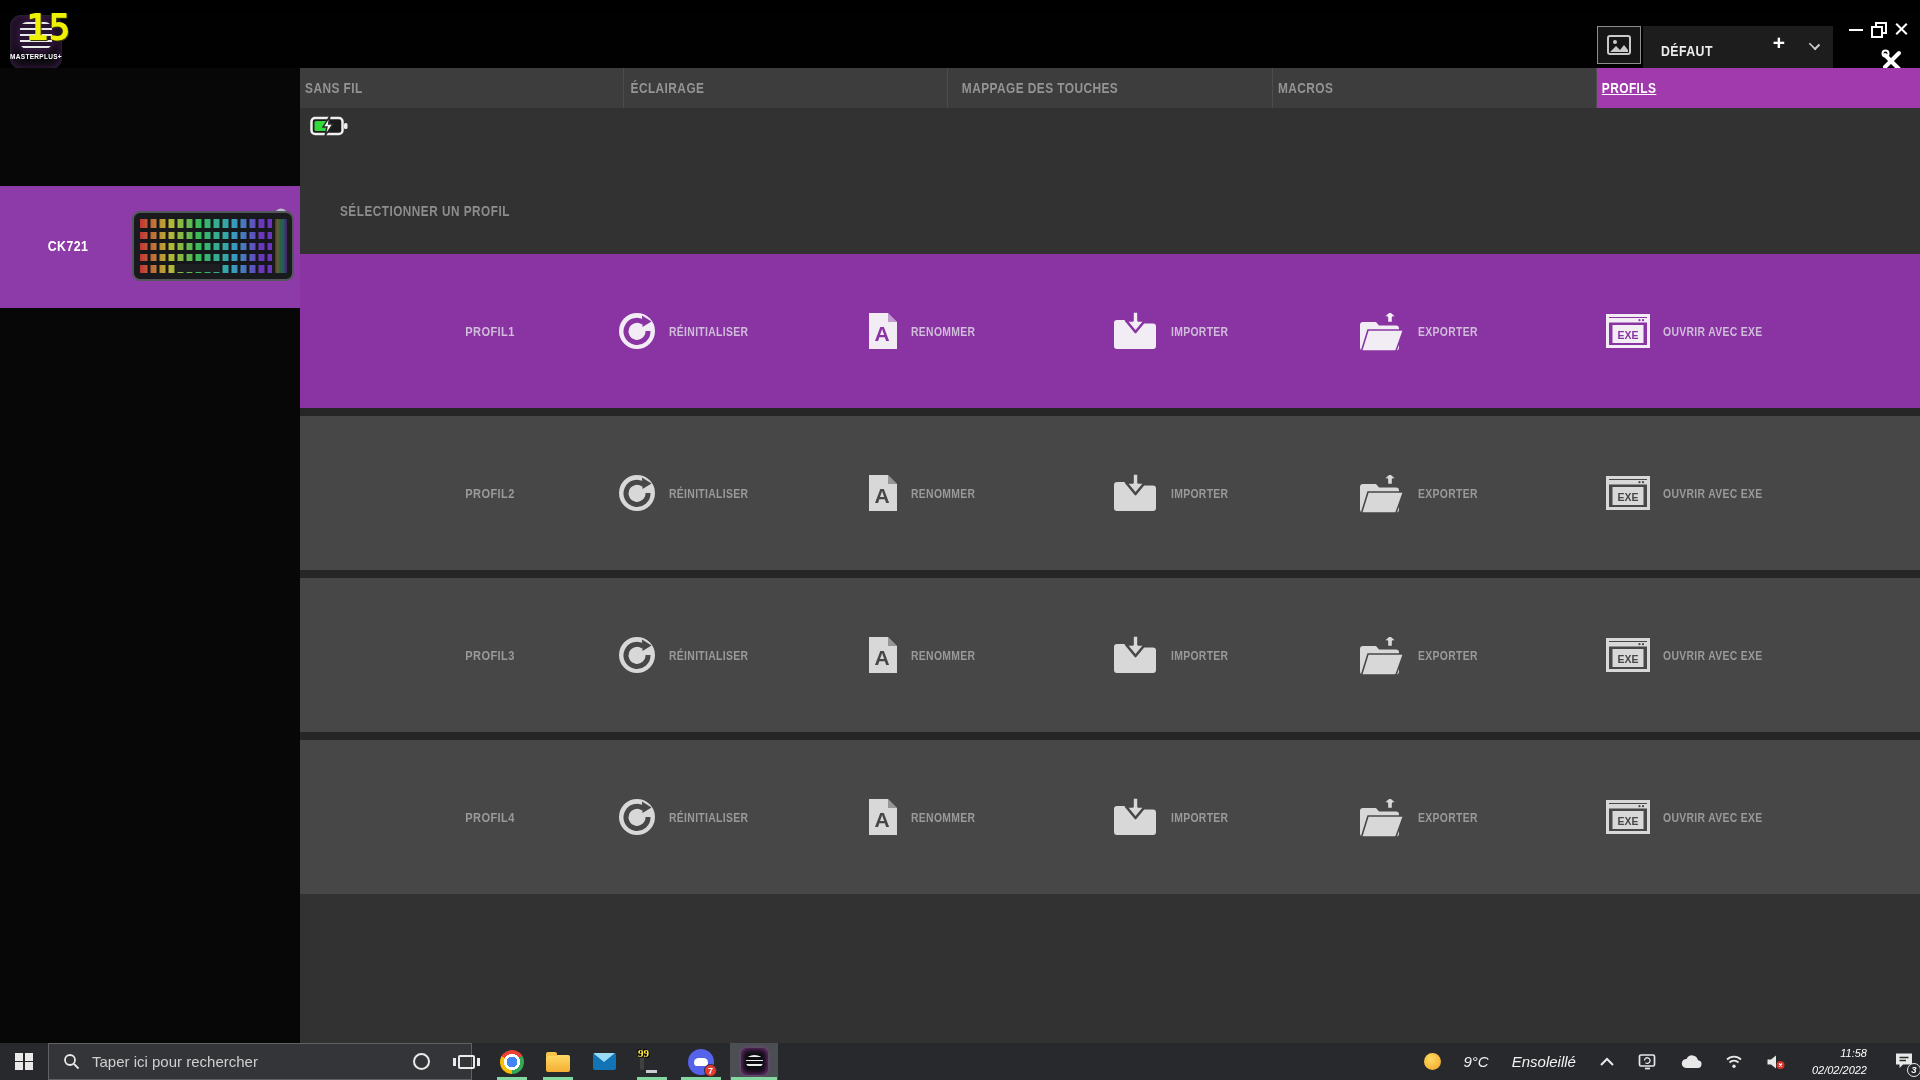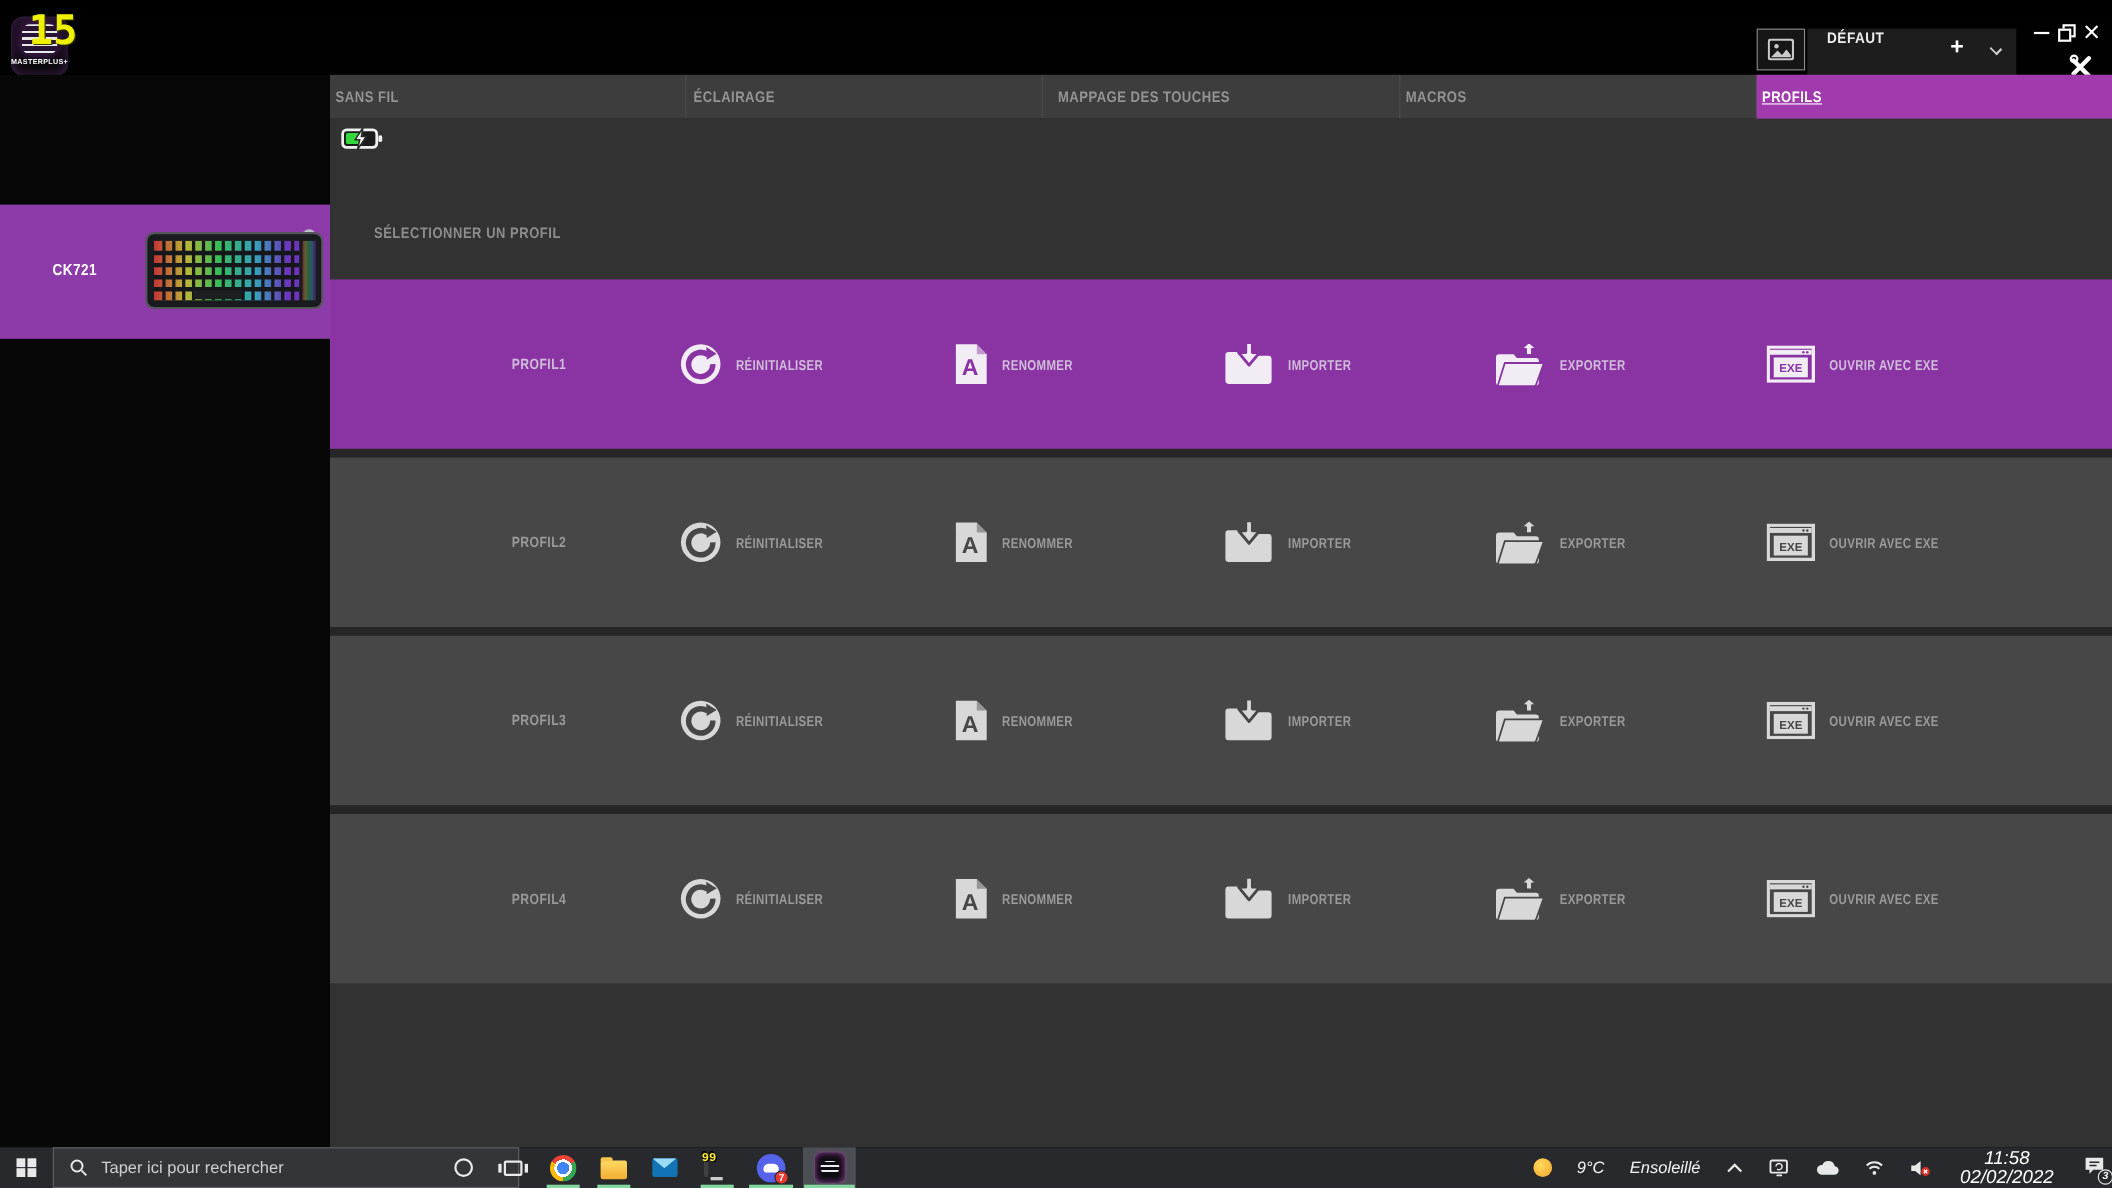--- a/index.html
+++ b/index.html
@@ -12,21 +12,21 @@
                background:#0b0b0e; box-shadow: inset 0 0 0 1px #1f1f24, inset 0 0 10px rgba(135,45,160,.55); }
   .logo-stack { width:32px; height:27px; margin:7px auto 0; border-radius:7px;
                 background:repeating-linear-gradient(180deg, rgba(245,245,245,.95) 0 2px, rgba(96,38,120,.35) 2px 6px);
                 box-shadow:0 0 8px 2px rgba(150,50,180,.45); }
   .logo-label { font-size:6.5px; font-weight:bold; color:#fff; text-align:center; margin-top:4px; letter-spacing:.3px; }
   .fps-overlay { position:absolute; left:26px; top:-6px; font-family:"DejaVu Sans Mono", monospace;
                  font-weight:bold; font-size:37px; color:#eef202; text-shadow:1px 1px 0 #3a3a00; }
   .img-btn { position:absolute; left:1597px; top:14px; width:44px; height:38px; background:#161616;
              border:1px solid #8d8d8d; display:flex; align-items:center; justify-content:center; cursor:pointer; }
   .sel-panel { position:absolute; left:1643px; top:14px; width:190px; height:49px; background:#1d1d1d;
-               display:flex; cursor:pointer; }
+               display:flex; align-items:center; cursor:pointer; }
   .sel-value { margin-left:18px; font-size:14px; font-weight:bold; color:#ececec; letter-spacing:.5px;
                transform:scaleX(.88); transform-origin:left; }
   .sel-add { position:absolute; right:40px; top:5px; width:28px; text-align:center; font-size:21px;
              font-weight:bold; color:#fff; cursor:pointer; }
   .sel-chev { position:absolute; right:14px; top:14px; width:9px; height:9px;
               border-right:2px solid #cfcfcf; border-bottom:2px solid #cfcfcf; transform:rotate(45deg) scaleY(.8); }
   .wc { position:absolute; top:8px; width:18px; height:18px; cursor:pointer; }
   .wc-min::before { content:""; position:absolute; left:2px; right:2px; top:9px; height:2px; background:#fff; }
   .wc-rest::after { content:""; position:absolute; top:2px; left:6px; width:8px; height:8px; border:2px solid #fff; }
   .wc-rest::before { content:""; position:absolute; top:6px; left:2px; width:8px; height:8px;
@@ -96,39 +96,39 @@
               background:linear-gradient(#ffd964,#f3ae33); margin-top:3px; }
   .folder-x::before { content:""; position:absolute; left:0; top:-3px; width:11px; height:4px;
                       border-radius:2px 2px 0 0; background:#f7c54a; }
   .mail { position:relative; width:23px; height:17px; border-radius:2px; background:#1273b5; overflow:hidden; }
   .mail::before { content:""; position:absolute; left:0; top:0; border-left:11.5px solid transparent;
                   border-right:11.5px solid transparent; border-top:9px solid #9adcf5; }
   .monitor99 { position:relative; width:24px; height:22px; }
   .monitor99 .scr { width:23px; height:16px; border:2px solid #404040; border-radius:2px;
                     background:linear-gradient(135deg,#e9ebee,#9299a1); }
   .monitor99 .std { position:absolute; left:6px; bottom:0px; width:11px; height:3px; background:#c9ccd1; }
-  .badge-fps { position:absolute; left:-2px; top:-4px; font-family:Liberation Mono, monospace; font-size:11px;
+  .badge-fps { position:absolute; left:-2px; top:-4px; font-family:Liberation Serif, serif; font-size:11px;
                font-weight:bold; color:#ffe93d; text-shadow:1px 1px 0 #000, -1px -1px 0 #000; }
   .discord { position:relative; width:26px; height:26px; border-radius:50%; background:#5562ea; }
   .discord::before { content:""; position:absolute; left:6px; top:9px; width:14px; height:8px; background:#fff;
                      border-radius:7px 7px 5px 5px; }
   .badge-red { position:absolute; right:-3px; bottom:-2px; width:13px; height:13px; border-radius:50%;
                background:#e33b32; color:#fff; font-size:9px; font-weight:bold; text-align:center;
                line-height:13px; border:1px solid #27292c; }
   .mp-ico { position:relative; width:27px; height:27px; border-radius:6px; background:#0d0d11;
             box-shadow: inset 0 0 6px rgba(164,63,174,.9), 0 0 4px rgba(164,63,174,.5); }
   .mp-ico::before { content:""; position:absolute; left:5px; top:7px; width:17px; height:13px; border-radius:50% / 42%;
                     background:repeating-linear-gradient(180deg, #ededed 0 1.5px, rgba(0,0,0,0) 1.5px 4.5px); }
   .taskview { position:relative; width:17px; height:14px; border:2px solid #eaeaea; border-radius:2px; }
   .taskview::before, .taskview::after { content:""; position:absolute; top:1px; width:3px; height:8px; background:#eaeaea; }
   .taskview::before { left:-7px; } .taskview::after { right:-7px; }
   .tray { position:absolute; right:6px; top:0; height:37px; display:flex; align-items:center; gap:23px;font-style:italic; }
   .tray .txt { color:#f2f2f2; font-size:15px; white-space:nowrap; }
   .sun { width:17px; height:17px; border-radius:50%; background:radial-gradient(circle at 40% 35%, #ffd95e, #f2a42c); }
-  .clock { text-align:center; color:#fff; font-size:17px; line-height:16.5px; margin:0 4px; cursor:pointer; }
+  .clock { text-align:right; color:#fff; font-size:11px; line-height:16.5px; margin:0 4px; cursor:pointer; }
   .notif { position:relative; cursor:pointer; }
   .badge-count { position:absolute; right:-7px; bottom:-4px; width:14px; height:14px; border-radius:50%;
                  background:#27292c; border:1.5px solid #eaeaea; color:#fff; font-size:9.5px; font-weight:bold;
                  text-align:center; line-height:11px; }
   .winlogo { display:grid; grid-template-columns:8px 8px; grid-template-rows:8px 8px; gap:1.5px; }
   .winlogo i { background:#e9e9e9; }
 </style>
 </head>
 <body>
 

